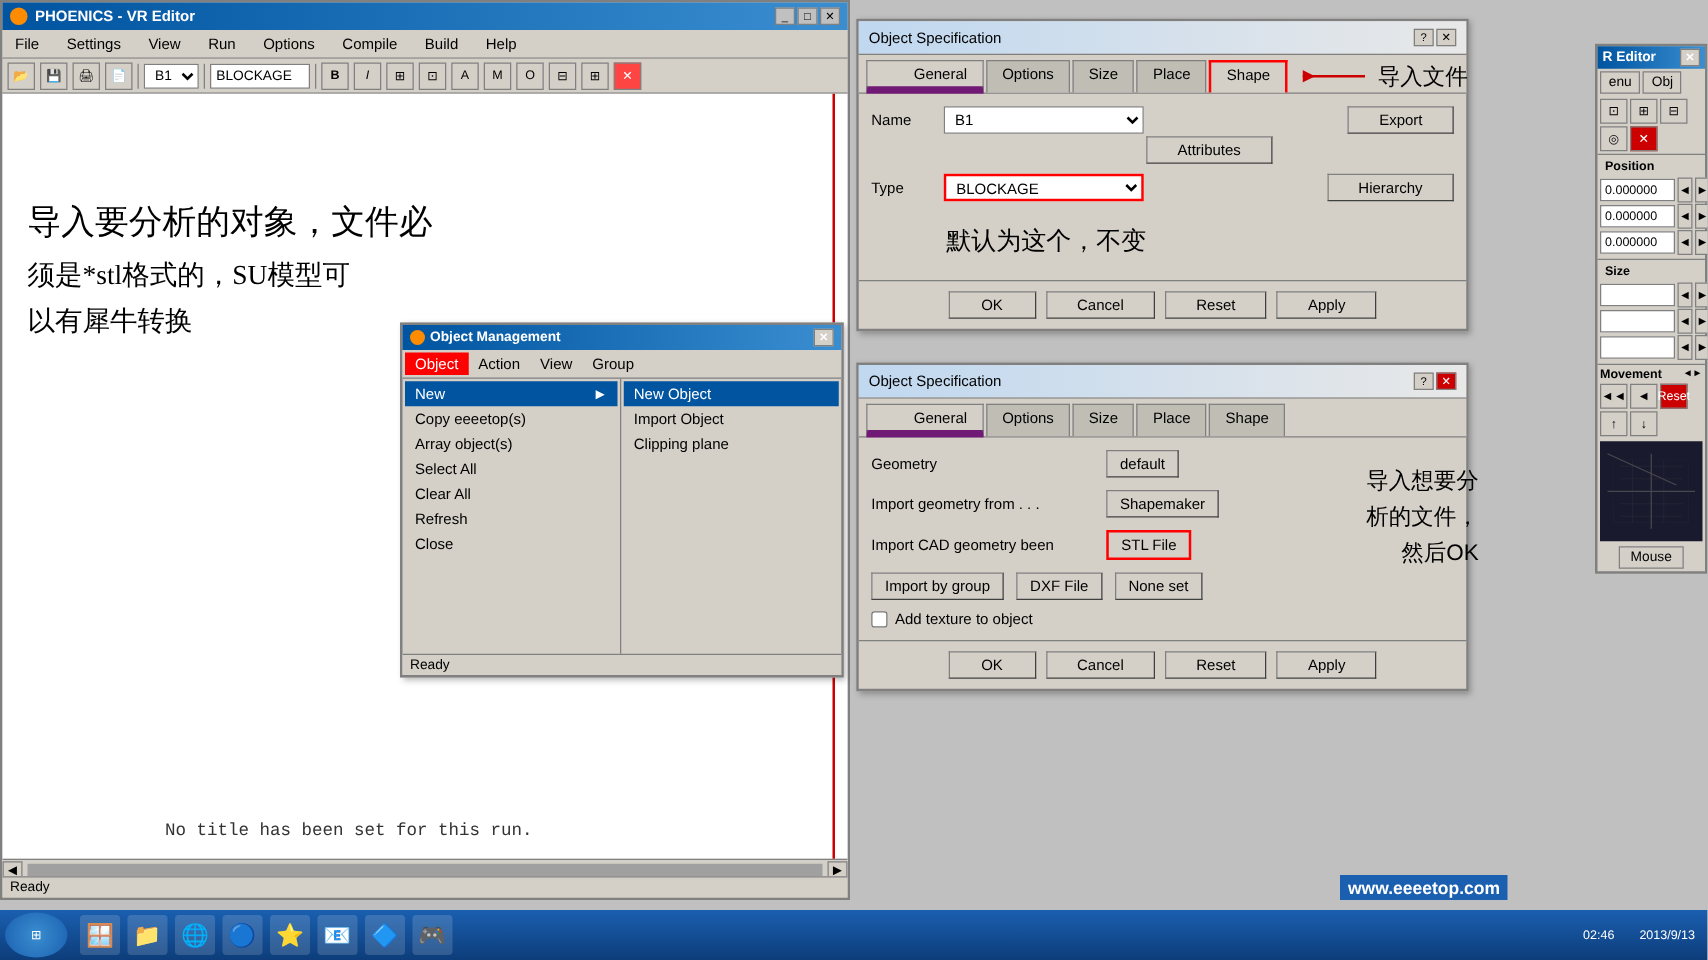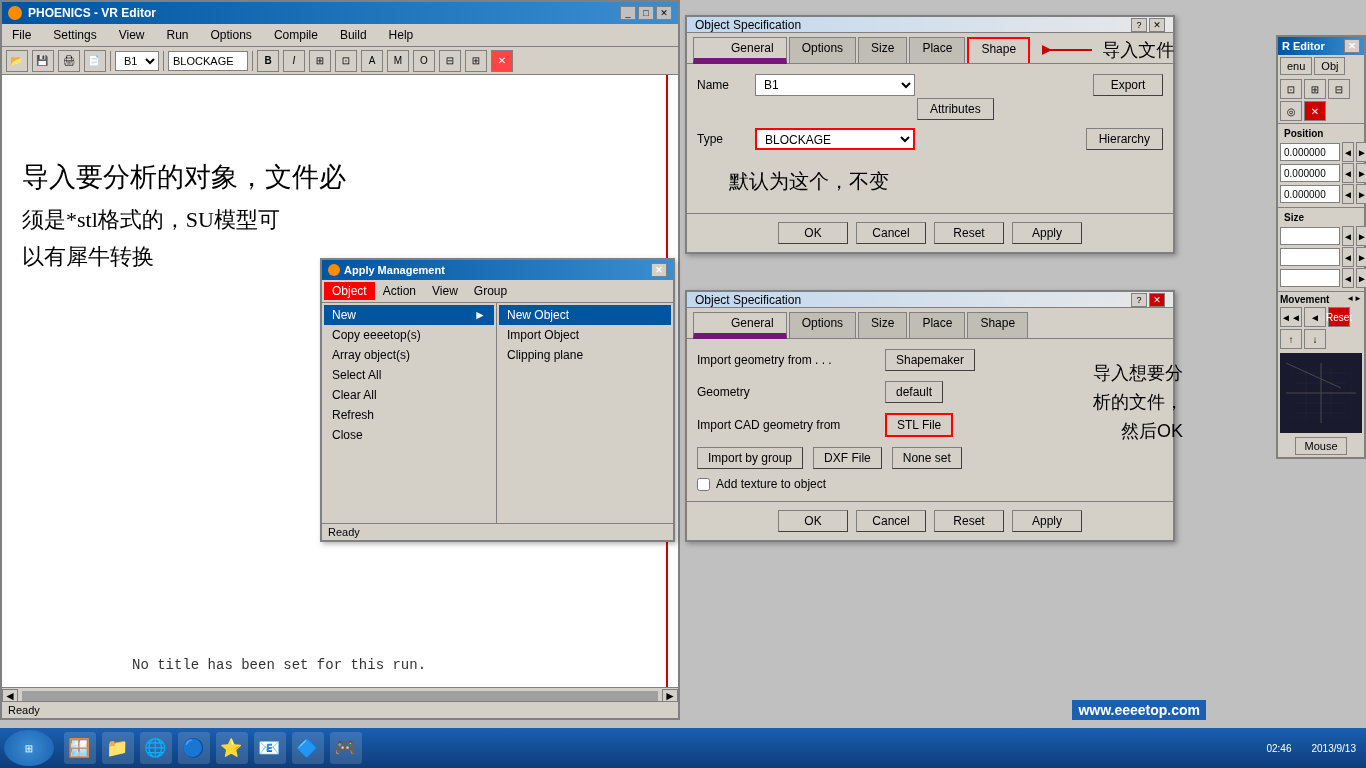--- a/index.html
+++ b/index.html
@@ -243,21 +243,21 @@
       box-shadow: 2px 2px 5px rgba(0,0,0,0.3);
       z-index: 9;
     }
 
     .dialog-title {
       background: linear-gradient(to right, #c0d8f0, #e8e8e8);
       padding: 4px 8px;
       display: flex;
       align-items: center;
       justify-content: space-between;
-      height: 16px;
+      height: 27px;
       border-bottom: 1px solid #808080;
     }
 
     .dialog-title-controls {
       display: flex; gap: 2px;
     }
 
     .dialog-btn-small {
       width: 16px; height: 14px;
       background: #d4d0c8;
@@ -322,21 +322,21 @@
       height: 22px;
     }
 
     .form-select.wide { width: 160px; }
 
     .dialog-btn {
       background: #d4d0c8;
       border: 1px solid #808080;
       border-right: 1px solid #404040;
       border-bottom: 1px solid #404040;
-      padding: 3px 12px;
+      padding: 3px 24px;
       font-size: 12px;
       cursor: pointer;
       min-width: 70px;
       text-align: center;
     }
 
     .btn-row {
       display: flex;
       justify-content: center;
       gap: 8px;
@@ -568,21 +568,21 @@
 
   <div class="status-bar-main">
     <span>Ready</span>
   </div>
 </div>
 
 <div class="obj-mgmt">
   <div class="obj-mgmt-title">
     <div style="display:flex;align-items:center;gap:4px;">
       <div class="obj-mgmt-title-logo"></div>
-      <span>Apply Management</span>
+      <span>Object Management</span>
     </div>
     <div style="display:flex;gap:2px;">
       <div class="dialog-btn-small">✕</div>
     </div>
   </div>
 
   <div class="obj-mgmt-menu">
     <span class="obj-mgmt-menu-item highlighted">Object</span>
     <span class="obj-mgmt-menu-item">Action</span>
     <span class="obj-mgmt-menu-item">View</span>
@@ -657,21 +657,21 @@
       <span class="form-label">Type</span>
       <select class="form-select red-border" style="width:160px;">
         <option>BLOCKAGE</option>
       </select>
       <div style="margin-left:auto;">
         <button class="dialog-btn">Hierarchy</button>
       </div>
     </div>
 
     <div style="position:relative; padding: 8px 0;">
-      <span style="font-size:20px; font-family:SimSun,serif; color:#000; margin-left: 32px;">默认为这个，不变</span>
+      <span style="font-size:20px; font-family:SimSun,serif; color:#000; margin-left: 60px;">默认为这个，不变</span>
     </div>
   </div>
 
   <div class="btn-row">
     <button class="dialog-btn">OK</button>
     <button class="dialog-btn">Cancel</button>
     <button class="dialog-btn">Reset</button>
     <button class="dialog-btn">Apply</button>
   </div>
 </div>
@@ -688,31 +688,31 @@
   <div class="tab-bar">
     <div class="tab active">General</div>
     <div class="tab">Options</div>
     <div class="tab">Size</div>
     <div class="tab">Place</div>
     <div class="tab">Shape</div>
   </div>
 
   <div class="dialog-body" style="position:relative;">
     <div class="form-row">
+      <span style="min-width:180px; font-size:12px;">Geometry</span>
+      <button class="form-btn">default</button>
+    </div>
+
+    <div class="form-row">
       <span style="min-width:180px; font-size:12px;">Import geometry from . . .</span>
       <button class="form-btn">Shapemaker</button>
     </div>
 
     <div class="form-row">
-      <span style="min-width:180px; font-size:12px;">Geometry</span>
-      <button class="form-btn">default</button>
-    </div>
-
-    <div class="form-row">
-      <span style="min-width:180px; font-size:12px;">Import CAD geometry from</span>
+      <span style="min-width:180px; font-size:12px;">Import CAD geometry been</span>
       <button class="form-btn red-border">STL File</button>
     </div>
 
     <div style="display:flex; gap:10px; margin-bottom:8px;">
       <button class="form-btn">Import by group</button>
       <button class="form-btn">DXF File</button>
       <button class="form-btn">None set</button>
     </div>
 
     <div class="checkbox-row">

